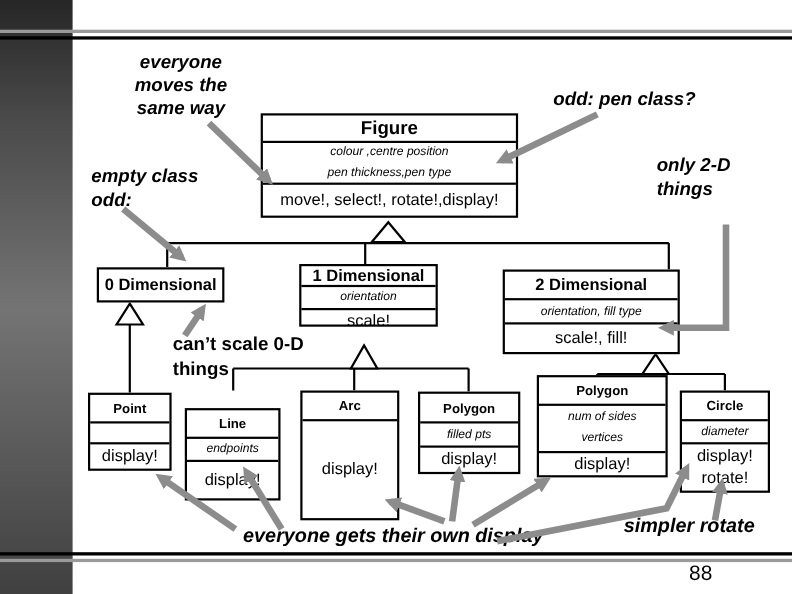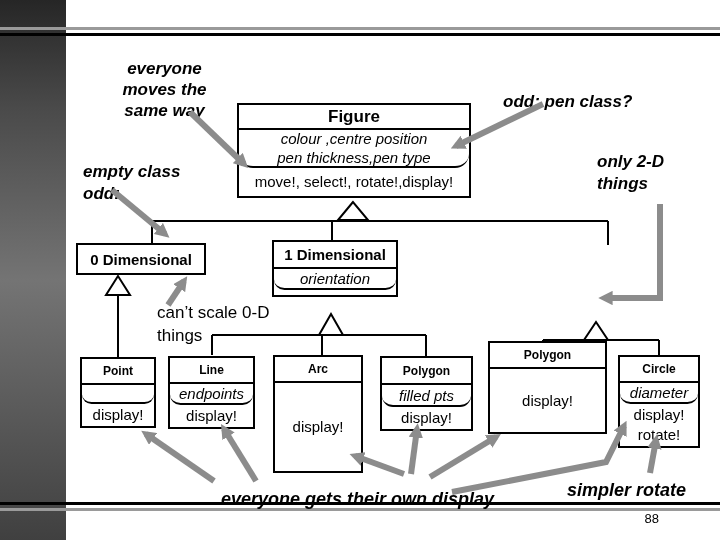--- a/index.html
+++ b/index.html
@@ -16,27 +16,27 @@
   .layer-arrow{z-index:3;}
   .conn{stroke:#000;stroke-width:2;fill:none;}
   .tri{fill:#fff;stroke:#000;stroke-width:2;}
   .arrow{stroke:var(--arrow-color);stroke-width:6;fill:none;}
   #ah path{fill:var(--arrow-color);}
   .uml{position:absolute;z-index:2;background:#fff;border:2px solid #000;box-sizing:border-box;
        display:flex;flex-direction:column;text-align:center;}
   .uml .t{font-weight:bold;border-bottom:2px solid #000;display:flex;align-items:center;justify-content:center;
           font-size:12px;white-space:nowrap;}
   .uml .a{border-bottom:2px solid #000;display:flex;flex-direction:column;align-items:center;justify-content:center;
-          font-style:italic;font-size:15px;line-height:19px;white-space:nowrap;border-radius:14px;}
+          font-style:italic;font-size:11px;line-height:19px;white-space:nowrap;}
   .uml .o{flex:1;display:flex;flex-direction:column;align-items:center;justify-content:center;
           font-size:15px;line-height:20px;white-space:nowrap;}
-  .ann{position:absolute;z-index:2;font-size:17px;line-height:21px;white-space:nowrap;}
-  .bi{font-weight:bold;font-style:italic;margin-top:12px;}
+  .ann{position:absolute;z-index:2;font-size:17px;line-height:21px;white-space:nowrap;font-weight:bold;}
+  .bi{font-weight:bold;font-style:italic;}
   .big{font-size:18px;}
-  .pageno{position:absolute;z-index:2;font-size:13px;text-align:right;}
+  .pageno{position:absolute;z-index:2;font-size:19px;text-align:center;}
 </style>
 </head>
 <body>
 
 <div class="slide">
 
   <div class="sidebar"></div>
   <div class="rule gray" style="top:27px"></div>
   <div class="rule black" style="top:33px"></div>
   <div class="rule black" style="top:502px"></div>
@@ -65,43 +65,55 @@
     <div class="t" style="height:23px;font-size:17px">Figure</div>
     <div class="a" style="height:36px">
       <div>colour ,centre position</div>
       <div>pen thickness,pen type</div>
     </div>
     <div class="o">
       <div>move!, select!, rotate!,display!</div>
     </div>
   </div>
 
-  <div class="uml" style="left:76px;top:243px;width:130px;height:32px">
+  <div class="uml" style="left:88px;top:243px;width:116px;height:32px">
     <div class="t" style="border-bottom:none;flex:1;font-size:15px">0 Dimensional</div>
   </div>
 
   <div class="uml" style="left:272px;top:240px;width:126px;height:57px">
     <div class="t" style="height:25px;font-size:15px">1 Dimensional</div>
     <div class="a" style="height:19px">
       <div>orientation</div>
     </div>
-  </div>
-
+    <div class="o">
+      <div>scale!</div>
+    </div>
+  </div>
+
+  <div class="uml" style="left:457px;top:245px;width:161px;height:77px">
+    <div class="t" style="height:24px;font-size:15px">2 Dimensional</div>
+    <div class="a" style="height:20px">
+      <div>orientation, fill type</div>
+    </div>
+    <div class="o">
+      <div>scale!, fill!</div>
+    </div>
+  </div>
 
   <div class="uml" style="left:80px;top:357px;width:76px;height:71px">
     <div class="t" style="height:24px">Point</div>
     <div class="a" style="height:17px">
       <div></div>
     </div>
     <div class="o">
       <div>display!</div>
     </div>
   </div>
 
-  <div class="uml" style="left:168px;top:356px;width:87px;height:73px">
+  <div class="uml" style="left:168px;top:371px;width:87px;height:84px">
     <div class="t" style="height:24px">Line</div>
     <div class="a" style="height:19px">
       <div>endpoints</div>
     </div>
     <div class="o">
       <div>display!</div>
     </div>
   </div>
 
   <div class="uml" style="left:273px;top:355px;width:90px;height:118px">
@@ -116,20 +128,24 @@
     <div class="a" style="height:20px">
       <div>filled pts</div>
     </div>
     <div class="o">
       <div>display!</div>
     </div>
   </div>
 
   <div class="uml" style="left:488px;top:341px;width:119px;height:93px">
     <div class="t" style="height:24px">Polygon</div>
+    <div class="a" style="height:42px">
+      <div>num of sides</div>
+      <div>vertices</div>
+    </div>
     <div class="o">
       <div>display!</div>
     </div>
   </div>
 
   <div class="uml" style="left:618px;top:355px;width:82px;height:93px">
     <div class="t" style="height:24px">Circle</div>
     <div class="a" style="height:19px">
       <div>diameter</div>
     </div>

